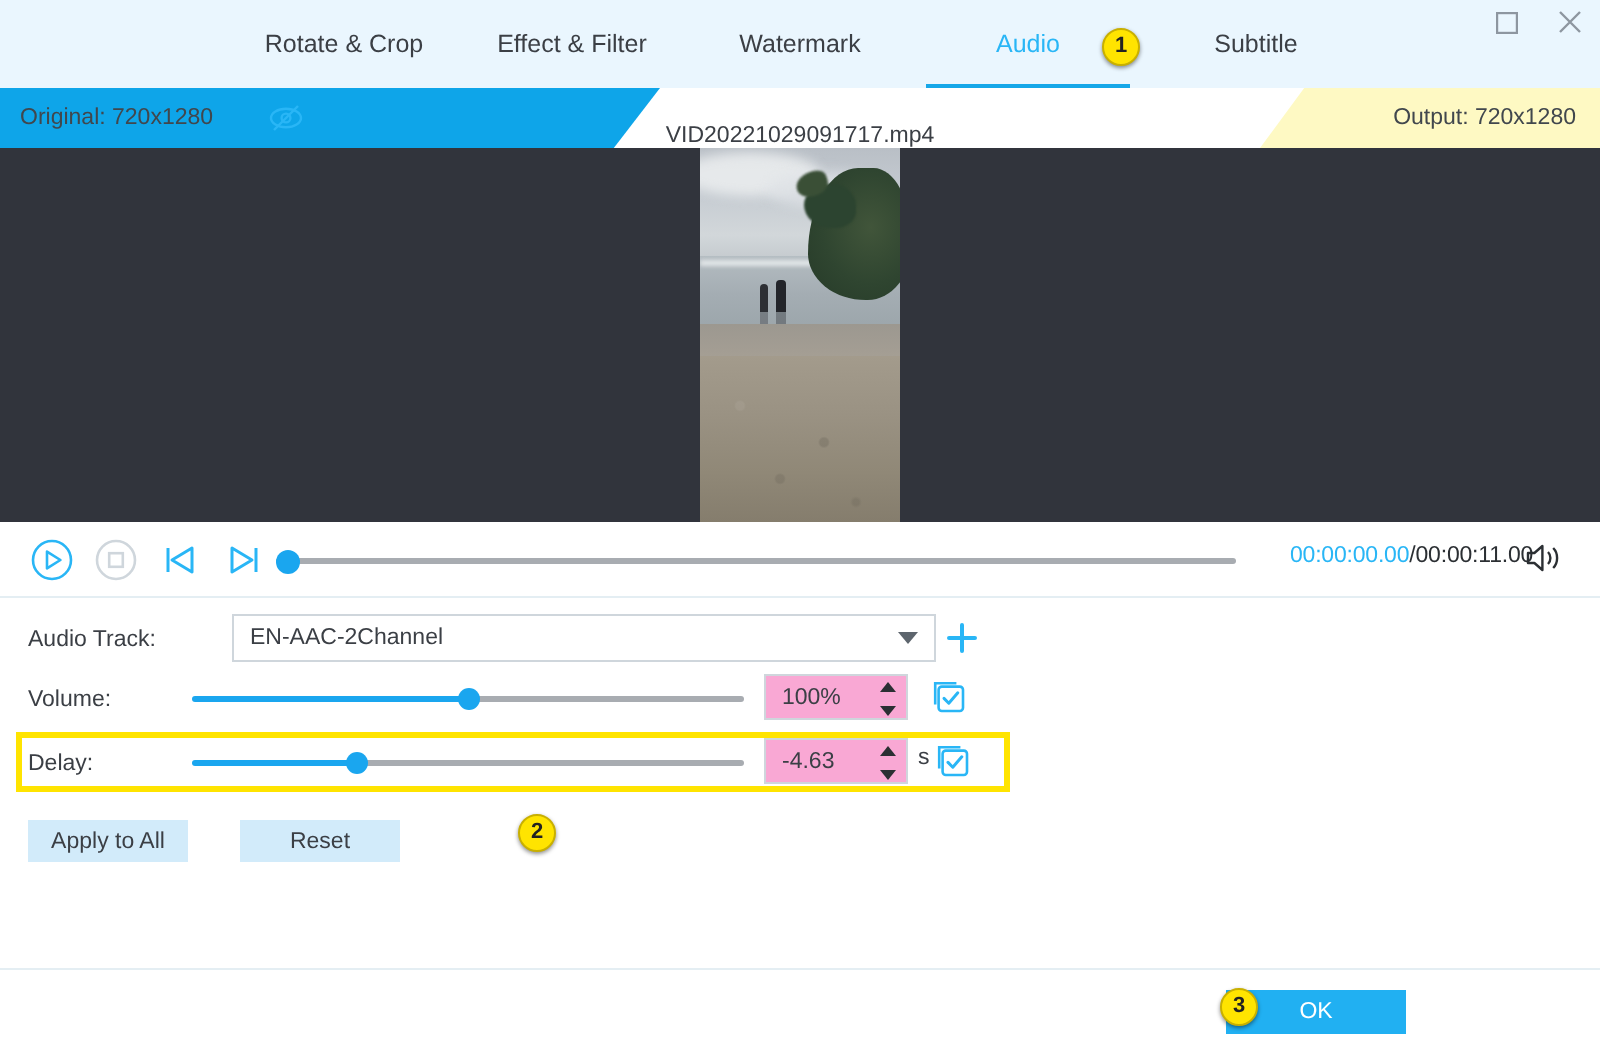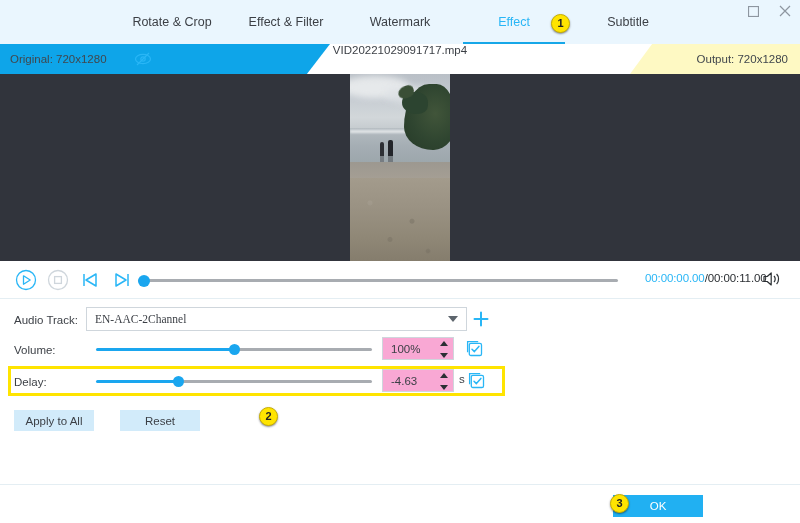--- a/index.html
+++ b/index.html
@@ -89,21 +89,21 @@
   }
   .chip-label { font-size: 11.5px; color: #41474d; }
   .chip-left .chip-label { margin-left: 10px; }
   .chip-right .chip-label { margin-right: 12px; }
   .eye-slash {
     position: absolute; left: 133px; top: 6px;
     width: 20px; height: 18px; color: #29b6f6;
   }
   .filename {
     position: absolute; left: 0; right: 0; top: 0; height: 30px;
-    display: flex; align-items: flex-start; justify-content: center;
+    display: flex; align-items: flex-end; justify-content: center;
     font-size: 11.5px; color: #3b3f45;
     pointer-events: none;
   }
 
   
   .preview {
     position: absolute; left: 0; top: 74px; width: 800px; height: 187px;
     background: #31343c;
     overflow: hidden;
   }
@@ -227,24 +227,24 @@
   .row { position: absolute; left: 0; width: 800px; height: 26px; display:flex; align-items:center; }
   .row-track  { top: 8px; }
   .row-volume { top: 38px; }
   .row-delay  { top: 70px; }
 
   .lbl {
     position:absolute; left: 14px; font-size: 11.5px; color: #3b3f45;
   }
 
   .select {
-    position:absolute; left: 86px; top: 0; width: 381px; height: 24px;
+    position:absolute; left: 116px; top: 0; width: 352px; height: 24px;
     border: 1px solid #cfd6dc; background:#fff;
     display:flex; align-items:center;
-    font-size: 11.5px; color:#3b3f45;font-family:Liberation Serif, serif;
+    font-size: 11.5px; color:#3b3f45;
   }
   .select .val { margin-left: 8px; }
   .select .caret {
     position:absolute; right: 8px; top: 50%; transform: translateY(-50%);
     width: 0; height: 0;
     border-left: 5px solid transparent; border-right: 5px solid transparent;
     border-top: 6px solid #5d656d;
   }
   .plusbtn {
     position:absolute; left: 470px; top: 1px; width: 22px; height: 22px;
@@ -313,21 +313,21 @@
       <div class="tab">
         <span>Rotate &amp; Crop</span>
       </div>
       <div class="tab">
         <span>Effect &amp; Filter</span>
       </div>
       <div class="tab">
         <span>Watermark</span>
       </div>
       <div class="tab active">
-        <span>Effect</span>
+        <span>Audio</span>
       </div>
       <div class="tab">
         <span>Subtitle</span>
       </div>
     </div>
 
     <div class="winbtns">
       <div class="winbtn">
         <svg width="11" height="11" viewBox="0 0 11 11">
             <rect x="0.5" y="0.5" width="10" height="10" fill="none" stroke="currentColor" stroke-width="1.2"></rect>

